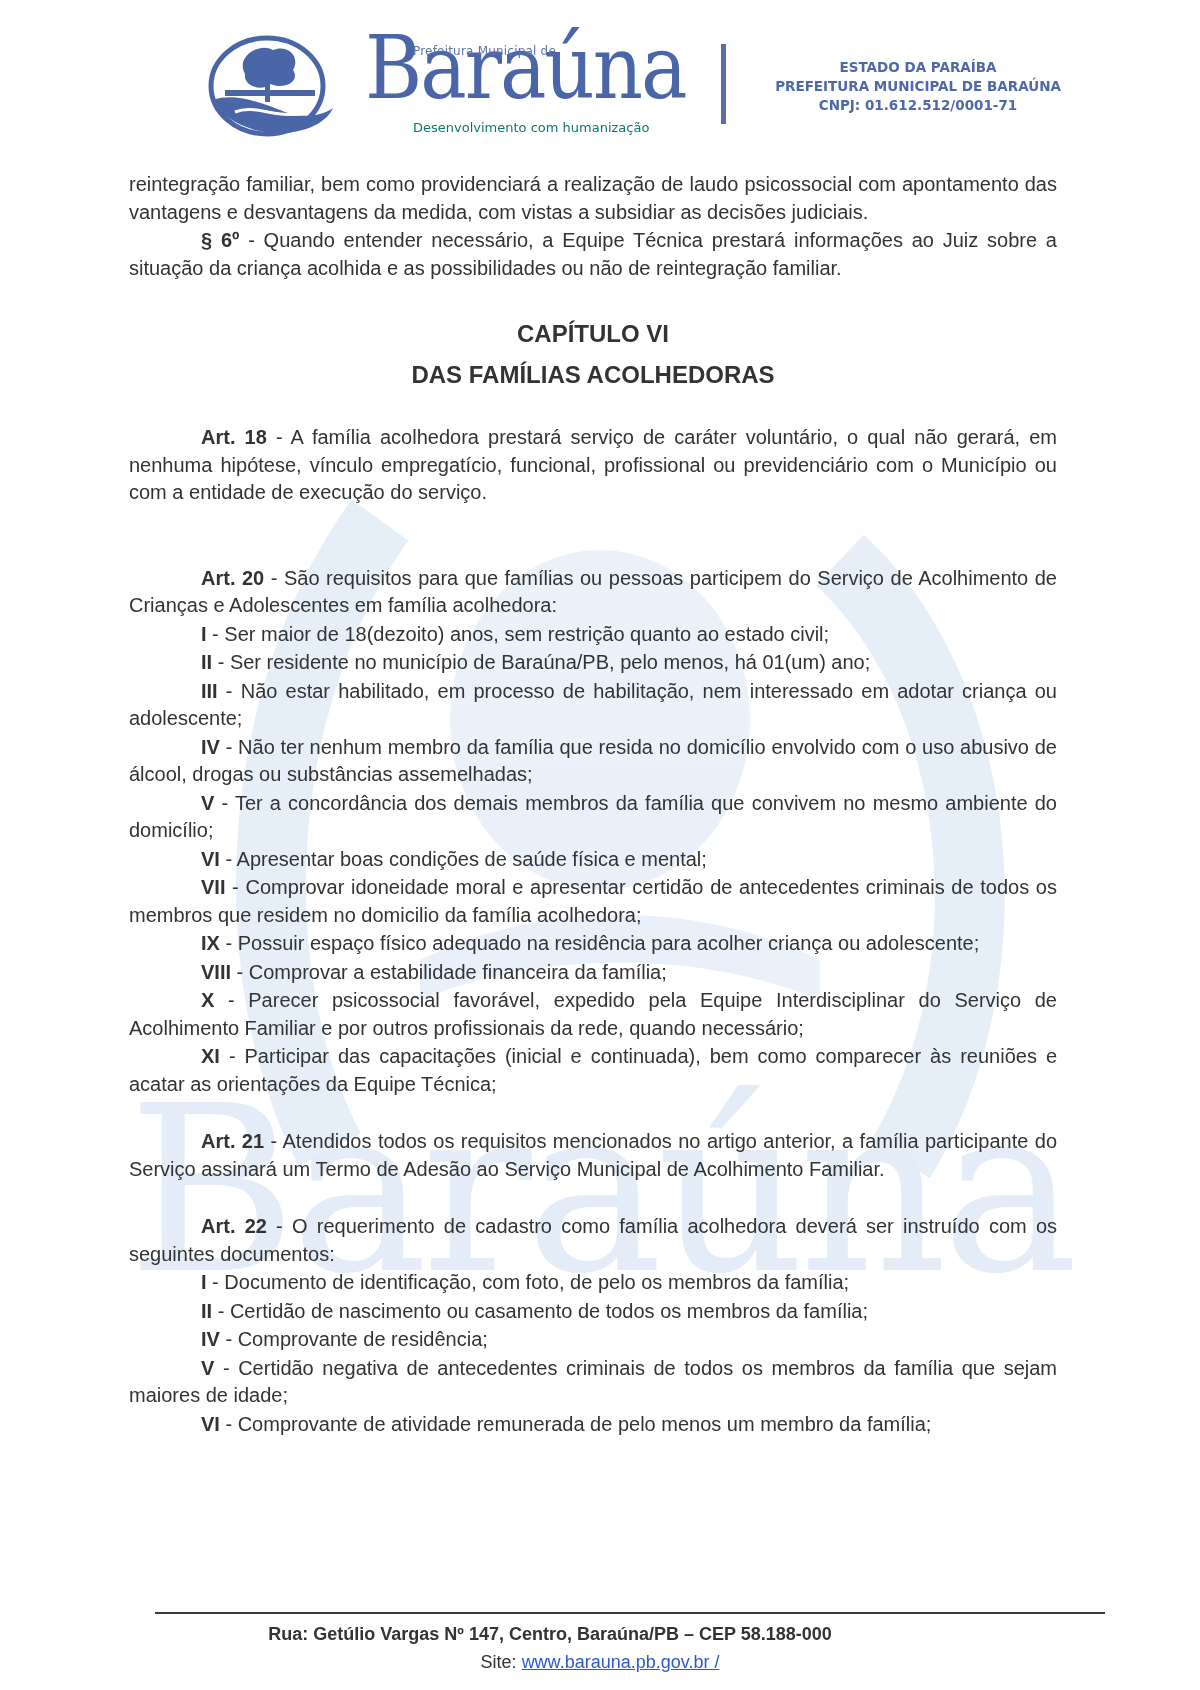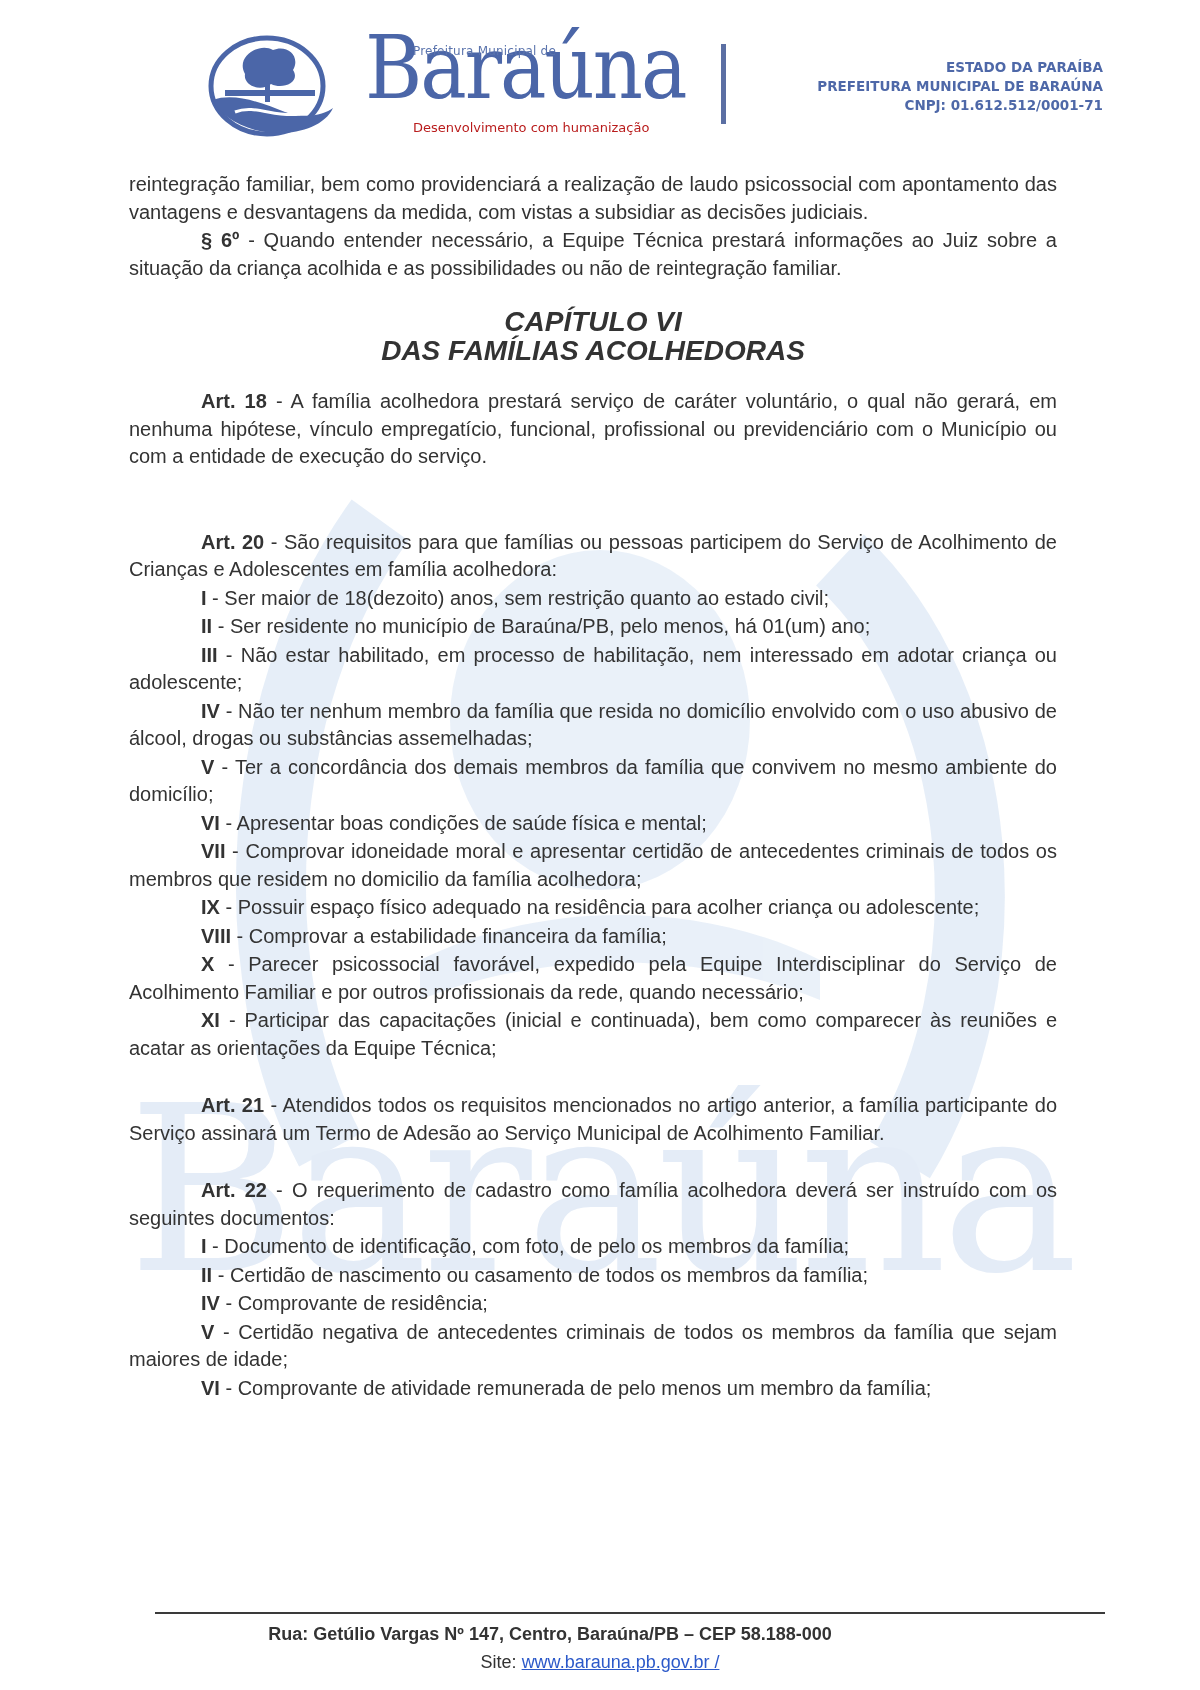--- a/index.html
+++ b/index.html
@@ -10,34 +10,34 @@
   .watermark { position: absolute; left: 0; top: 0; width: 1200px; height: 1690px; pointer-events: none; }
 
   
   .header { position: absolute; left: 205px; top: 30px; width: 900px; height: 110px; }
   .logo-emblem { position: absolute; left: 0; top: 4px; width: 135px; height: 105px; }
   .logo-text { position: absolute; left: 160px; top: 0; width: 545px; height: 110px; }
   .logo-pref { position: absolute; left: 48px; top: 14px; font-size: 12px; color: #5b74ad;
                font-family: "DejaVu Sans", sans-serif; letter-spacing: 0.2px; }
   .logo-name { position: absolute; left: 0; top: -6px; font-family: "DejaVu Serif", "Liberation Serif", serif;
                font-size: 78px; color: #4b66a8; letter-spacing: -2px; line-height: 1; transform: scaleY(1.12); transform-origin: top left; }
-  .logo-slogan { position: absolute; left: 48px; top: 90px; font-size: 13px; color: #b91c1c;
+  .logo-slogan { position: absolute; left: 48px; top: 90px; font-size: 13px; color: #0f766e;
                  font-family: "DejaVu Sans", sans-serif; }
   .header-bar { position: absolute; left: 516px; top: 14px; width: 5px; height: 80px; background: #5b6fa3; }
-  .header-info { position: absolute; left: 528px; top: 28px; width: 370px; text-align: right;
+  .header-info { position: absolute; left: 528px; top: 28px; width: 370px; text-align: center;
                  font-family: "DejaVu Sans", sans-serif; font-weight: bold; color: #4e68a8; font-size: 13.5px; line-height: 19px; }
 
   
   .content { position: absolute; left: 128px; top: 170px; width: 930px;
              font-family: "Liberation Sans", "DejaVu Sans", sans-serif; font-size: 20px; line-height: 27.5px; color: #333; }
   .p { margin: 1px; text-align: justify; }
   .ind { text-indent: 72px; }
   .lbl { font-weight: bold; }
   .gap { height: 28px; }
-  .chapter { text-align: center; font-weight: bold; font-size: 28px; line-height: 29px; margin: 0; font-style: italic; }
+  .chapter { text-align: center; font-weight: bold; font-size: 24px; line-height: 29px; margin: 12px; }
 
   
   .footer-rule { position: absolute; left: 155px; top: 1612px; width: 950px; height: 2px; background: #3a3a3a; }
   .footer-addr { position: absolute; left: 0; width: 1100px; top: 1624px; text-align: center; font-weight: bold;
                  font-size: 18px; color: #333; }
   .footer-site { position: absolute; left: 0; width: 1200px; top: 1652px; text-align: center; font-weight: normal;
                  font-size: 18px; color: #333; }
   .footer-site a { color: #2c59c9; text-decoration: underline; }
 </style>
 </head>

